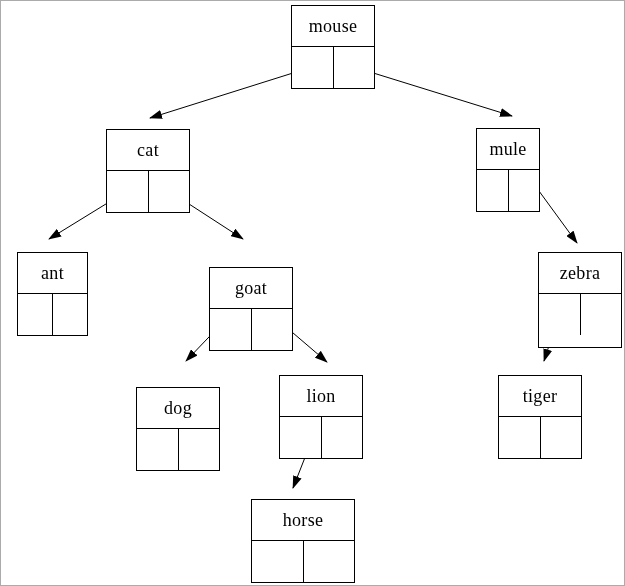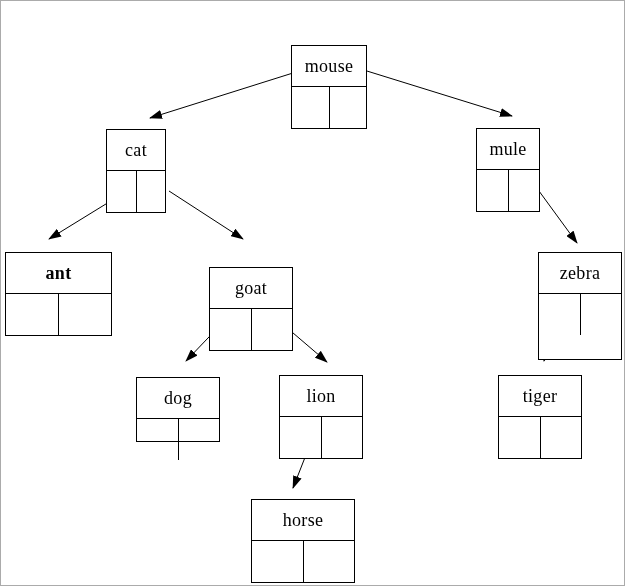--- a/index.html
+++ b/index.html
@@ -71,63 +71,63 @@
         <line x1="126" y1="190" x2="48" y2="238" stroke="#000000" stroke-width="1" marker-end="url(#arrowhead)"></line>
         <line x1="168" y1="190" x2="242" y2="238" stroke="#000000" stroke-width="1" marker-end="url(#arrowhead)"></line>
         <line x1="538" y1="190" x2="576" y2="242" stroke="#000000" stroke-width="1" marker-end="url(#arrowhead)"></line>
         <line x1="229" y1="314" x2="185" y2="360" stroke="#000000" stroke-width="1" marker-end="url(#arrowhead)"></line>
         <line x1="271" y1="314" x2="326" y2="361" stroke="#000000" stroke-width="1" marker-end="url(#arrowhead)"></line>
         <line x1="558" y1="314" x2="543" y2="360" stroke="#000000" stroke-width="1" marker-end="url(#arrowhead)"></line>
         <line x1="312" y1="436" x2="292" y2="487" stroke="#000000" stroke-width="1" marker-end="url(#arrowhead)"></line>
       </g>
   </svg>
   <div id="nodes-layer">
-      <div class="node" style="left: 290px; top: 4px; width: 76px; height: 84px; margin-top: 40px;">
+      <div class="node" style="left: 290px; top: 4px; width: 84px; height: 84px;">
         <div class="label">mouse</div>
         <div class="cells">
           <div class="cell left"></div>
           <div class="cell right"></div>
         </div>
       </div>
-      <div class="node" style="left: 105px; top: 128px; width: 60px; height: 84px;">
+      <div class="node" style="left: 105px; top: 128px; width: 84px; height: 84px;">
         <div class="label">cat</div>
         <div class="cells">
           <div class="cell left"></div>
           <div class="cell right"></div>
         </div>
       </div>
       <div class="node" style="left: 475px; top: 127px; width: 64px; height: 84px;">
         <div class="label">mule</div>
         <div class="cells">
           <div class="cell left"></div>
           <div class="cell right"></div>
         </div>
       </div>
-      <div class="node" style="left: 4px; top: 251px; width: 107px; height: 84px; font-weight: bold;">
+      <div class="node" style="left: 16px; top: 251px; width: 71px; height: 84px;">
         <div class="label">ant</div>
         <div class="cells">
           <div class="cell left"></div>
           <div class="cell right"></div>
         </div>
       </div>
       <div class="node" style="left: 208px; top: 266px; width: 84px; height: 84px;">
         <div class="label">goat</div>
         <div class="cells">
           <div class="cell left"></div>
           <div class="cell right"></div>
         </div>
       </div>
-      <div class="node" style="left: 537px; top: 251px; width: 84px; height: 108px;">
+      <div class="node" style="left: 537px; top: 251px; width: 84px; height: 96px;">
         <div class="label">zebra</div>
         <div class="cells">
           <div class="cell left"></div>
           <div class="cell right"></div>
         </div>
       </div>
-      <div class="node" style="left: 135px; top: 376px; width: 84px; height: 65px;">
+      <div class="node" style="left: 135px; top: 386px; width: 84px; height: 84px;">
         <div class="label">dog</div>
         <div class="cells">
           <div class="cell left"></div>
           <div class="cell right"></div>
         </div>
       </div>
       <div class="node" style="left: 278px; top: 374px; width: 84px; height: 84px;">
         <div class="label">lion</div>
         <div class="cells">
           <div class="cell left"></div>

